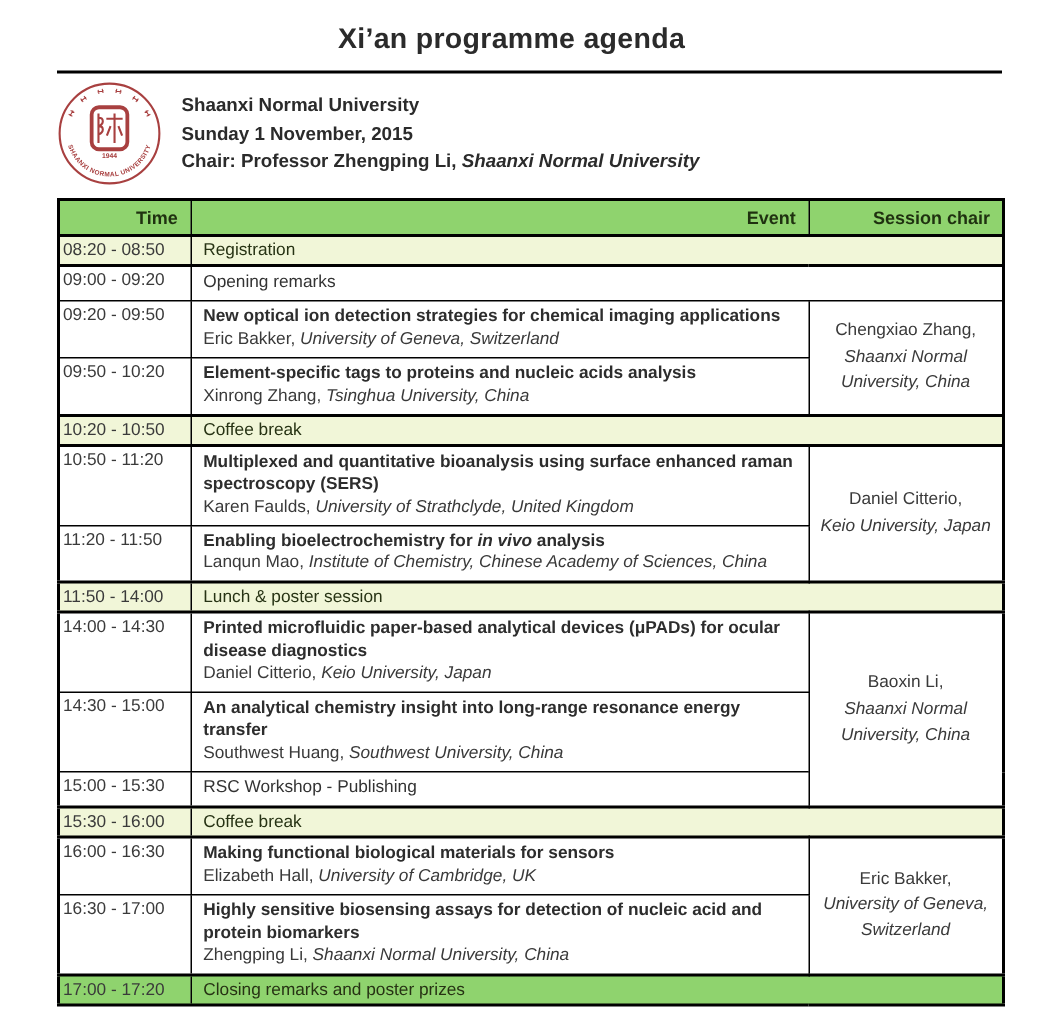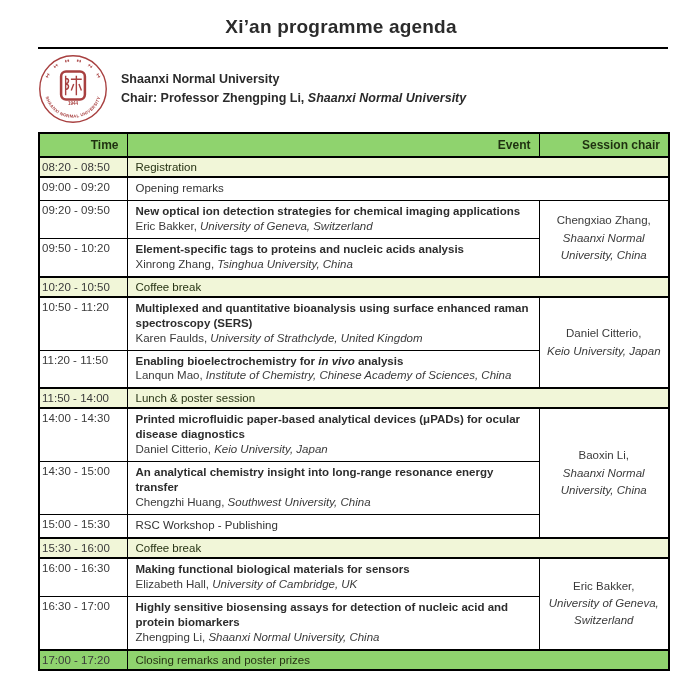--- a/index.html
+++ b/index.html
@@ -72,20 +72,21 @@
         <path stroke-width="2" d="M39.5,31 V59 M39.5,35 C45,35 45,41 39.5,43 M39.5,43 C45,43 45,49 39.5,51"></path>
         <path stroke-width="2" d="M47,36 H62.5 M54.8,31 V59 M51,43 L47.5,52 M58.5,43 L62,52"></path>
       </g>
       <text x="50" y="73.5" font-size="6.5" fill="#a84040" text-anchor="middle" font-family="Liberation Sans, DejaVu Sans, sans-serif" font-weight="bold">1944</text>
       <text font-size="6.2" fill="#a84040" letter-spacing="0.4" font-family="Liberation Sans, DejaVu Sans, sans-serif" font-weight="bold">
         <textPath href="#arcBottom" startOffset="50%" text-anchor="middle">SHAANXI NORMAL UNIVERSITY</textPath>
       </text>
     </svg>
     <div class="header-text">
       <div>Shaanxi Normal University</div>
+      <div>Sunday 1 November, 2015</div>
       <div><span>Chair: Professor Zhengping Li, </span><span class="it">Shaanxi Normal University</span></div>
     </div>
   </div>
 
   <table>
     <colgroup>
         <col style="width:88px">
         <col style="width:412px">
         <col style="width:130px">
       </colgroup>
@@ -157,21 +158,21 @@
           </td>
           <td class="chair-cell" rowspan="3">
             <div>Baoxin Li,</div>
             <div class="it">Shaanxi Normal University, China</div>
           </td>
         </tr>
         <tr class="talk">
           <td class="time-cell">14:30 - 15:00</td>
           <td class="event-cell">
             <div class="talk-title"><span>An analytical chemistry insight into long-range resonance energy transfer</span></div>
-            <div class="talk-speaker"><span>Chengzhi Huang, </span><span class="it">Southwest University, China</span></div>
+            <div class="talk-speaker"><span>Southwest Huang, </span><span class="it">Southwest University, China</span></div>
           </td>
         </tr>
         <tr class="plain">
           <td class="time-cell">15:00 - 15:30</td>
           <td class="event-cell">RSC Workshop - Publishing</td>
         </tr>
         <tr class="section light">
           <td class="time-cell">15:30 - 16:00</td>
           <td class="section-label-cell" colspan="2">Coffee break</td>
         </tr>

